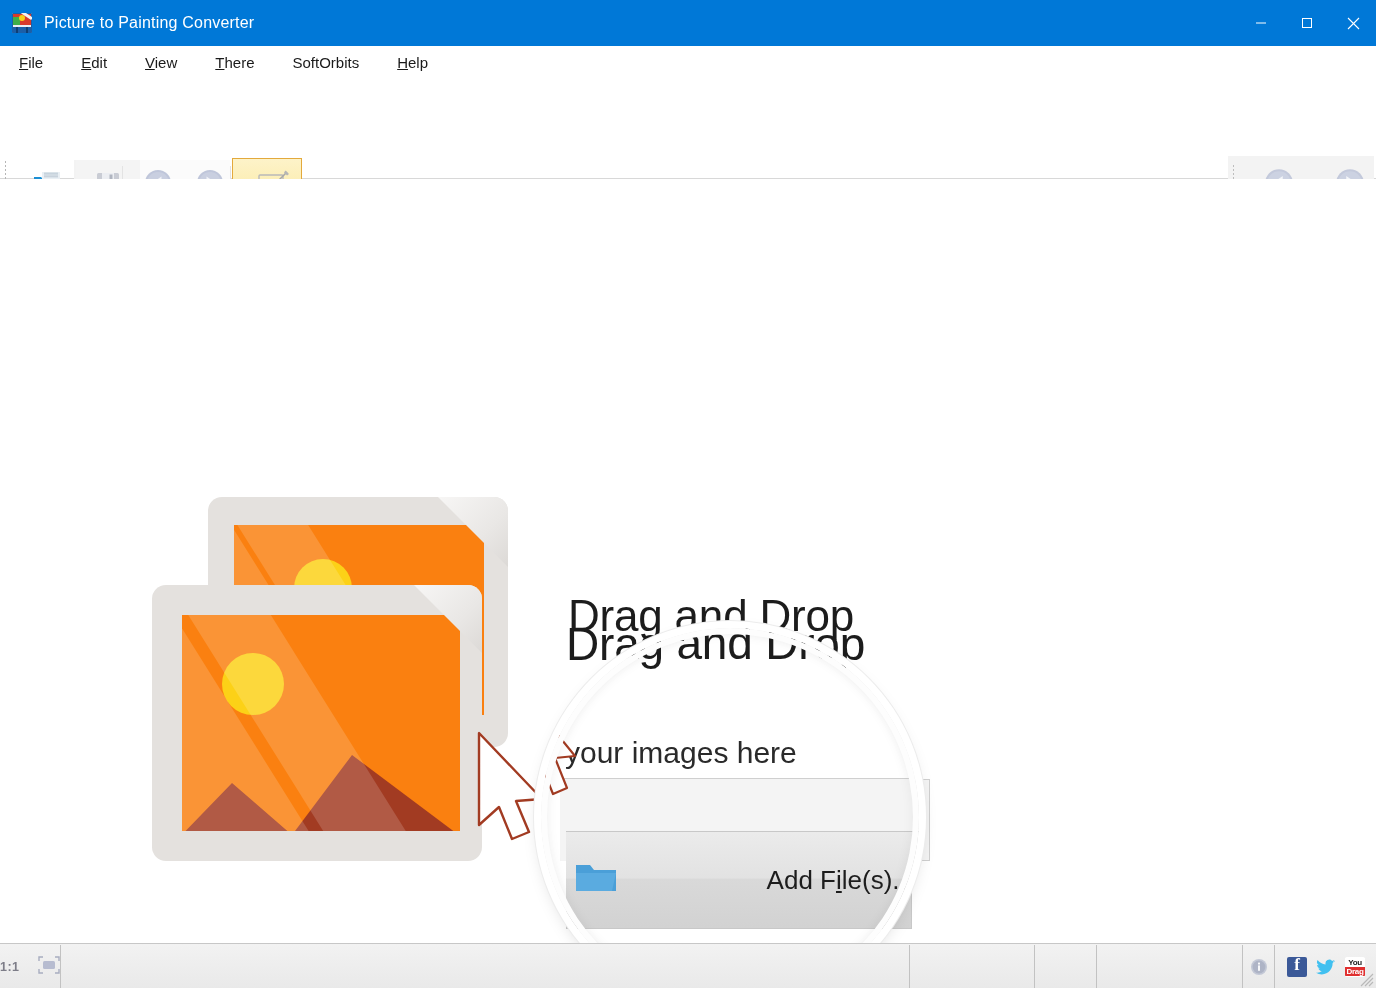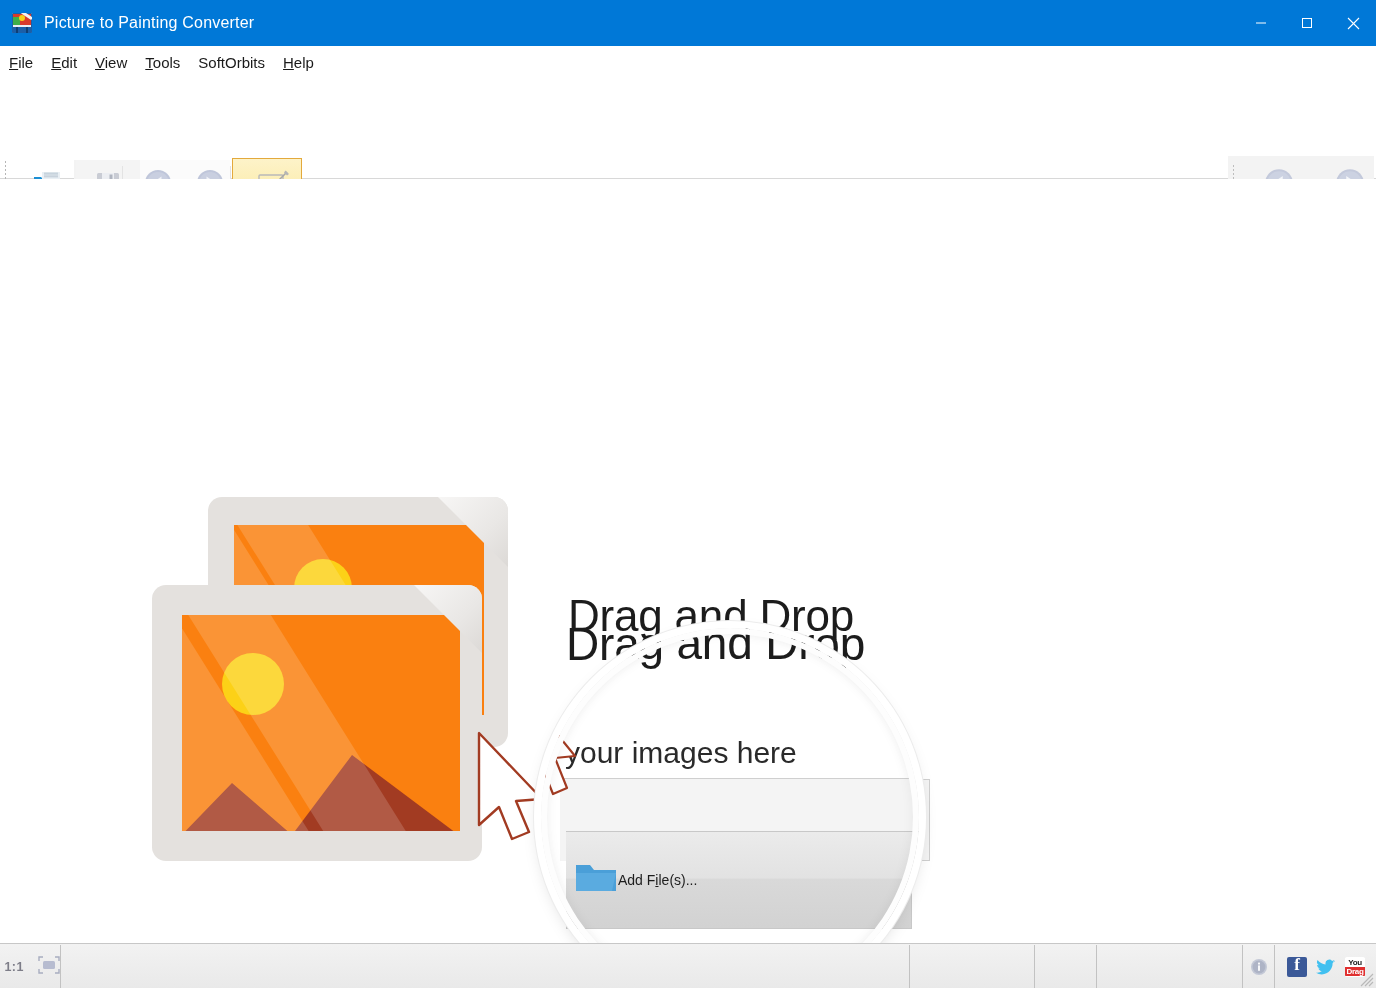--- a/index.html
+++ b/index.html
@@ -48,21 +48,21 @@
   }
 
   
   .menubar{
     position:absolute;left:0;top:46px;width:1376px;height:32px;
     background:#ffffff;
     display:flex;align-items:center;
     font-size:15px;color:#1a1a1a;
   }
   .menu-item{
-    padding:4px 0;margin:0 9px;cursor:default;white-space:nowrap;
+    padding:4px 0;margin:0 19px;cursor:default;white-space:nowrap;
   }
   .menu-item u{text-decoration:underline;text-underline-offset:1px;}
 
   
   .toolbar{
     position:absolute;left:0;top:78px;width:1376px;height:100px;
     background:#ffffff;
     border-bottom:1px solid #d8d8d8;
   }
   .tb-dots{
@@ -232,37 +232,37 @@
     background:#f4f4f4;border-top:1px solid #cfcfcf;box-sizing:border-box;
   }
   .lc-btn{
     position:absolute;left:25px;top:203px;width:390px;height:98px;
     background:linear-gradient(to bottom,#ebebeb 0%,#e2e2e2 48%,#d9d9d9 49%,#d2d2d2 100%);
     border-top:1px solid #c8c8c8;border-bottom:1px solid #c8c8c8;
     box-sizing:border-box;display:flex;align-items:center;
   }
   .lc-btn .folder{margin-left:8px;flex:none;}
   .lc-btn .af-label{
-    flex:1;text-align:left;font-size:14px;color:#1d1d1d;padding-right:42px;
+    flex:1;text-align:right;font-size:26px;color:#1d1d1d;padding-right:42px;
   }
   .lc-btn .af-label u{text-decoration:underline;}
   .lc-cursor{position:absolute;left:-22px;top:60px;width:60px;height:120px;}
 
   
   .statusbar{
     position:absolute;left:0;top:943px;width:1376px;height:45px;
     background:linear-gradient(to bottom,#f2f2f2 0%,#e9e9e9 100%);
     border-top:1px solid #c7c7c7;
     display:flex;align-items:center;
   }
   .sb-cell{
     height:44px;display:flex;align-items:center;
     border-right:1px solid #c2c2c2;box-sizing:border-box;
   }
-  .sb-zoom{width:61px;justify-content:flex-end;gap:14px;}
+  .sb-zoom{width:61px;justify-content:space-between;gap:7px;}
   .sb-zoom .zl{font-size:12.5px;color:#7d7d88;font-weight:bold;letter-spacing:.5px;}
   .sb-main{flex:0 0 849px;}
   .sb-c2{flex:0 0 125px;}
   .sb-c3{flex:0 0 62px;}
   .sb-c4{flex:0 0 146px;}
   .sb-info{width:32px;justify-content:center;border-right:1px solid #c2c2c2;}
   .sb-social{flex:1;display:flex;align-items:center;gap:9px;padding-left:12px;}
   .soc{width:20px;height:20px;cursor:default;flex:none;}
   .soc-fb{background:#3b5998;border-radius:2px;position:relative;}
   .soc-fb::after{
@@ -320,21 +320,21 @@
         </svg>
     </div>
   </div>
 </div>
 <div class="titlebar-bleed"></div>
 
 <div class="menubar">
   <div class="menu-item"><u>F</u><span>ile</span></div>
   <div class="menu-item"><u>E</u><span>dit</span></div>
   <div class="menu-item"><u>V</u><span>iew</span></div>
-  <div class="menu-item"><u>T</u><span>ools</span></div>
+  <div class="menu-item"><u>T</u><span>here</span></div>
   <div class="menu-item">SoftOrbits</div>
   <div class="menu-item"><u>H</u><span>elp</span></div>
 </div>
 
 <div class="toolbar">
   <div class="tb-dots"></div>
 
   <div class="tb-saveblock"></div>
   <div class="tb-undoblock"></div>
 

